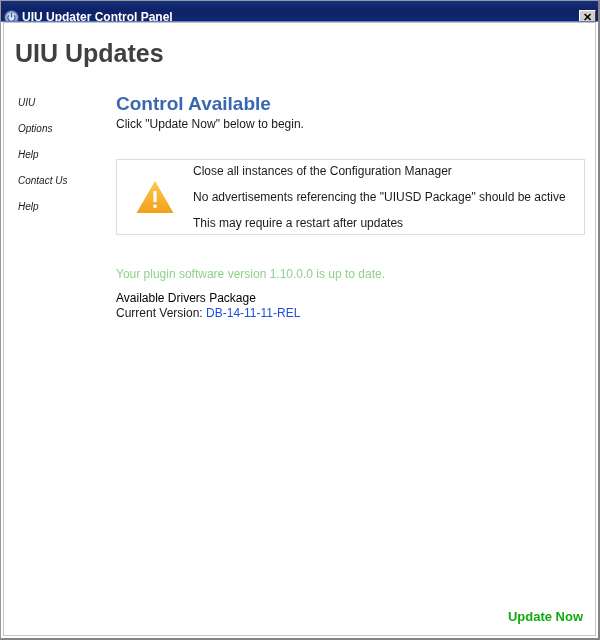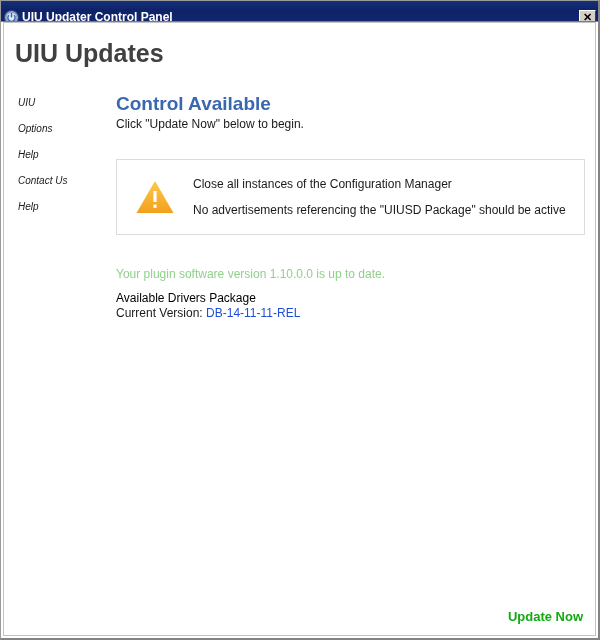--- a/index.html
+++ b/index.html
@@ -312,20 +312,21 @@
                   </linearGradient>
                 </defs>
                 <path d="M20 2 L38.5 34 L1.5 34 Z" fill="url(#warnGrad)"></path>
                 <rect x="18.4" y="12" width="3.2" height="11" fill="#ffffff"></rect>
                 <rect x="18.4" y="25.6" width="3.2" height="3.2" fill="#ffffff"></rect>
               </svg>
             </div>
             <div class="warn-lines">
               <div class="warn-line">Close all instances of the Configuration Manager</div>
               <div class="warn-line">No advertisements referencing the "UIUSD Package" should be active</div>
+              <div class="warn-line">This may require a restart after updates</div>
             </div>
           </div>
 
           <div class="status-block">
             <div class="status-ok">Your plugin software version 1.10.0.0 is up to date.</div>
           </div>
 
           <div class="drivers-block">
             <div class="drivers-title">Available Drivers Package</div>
             <div class="drivers-row">

